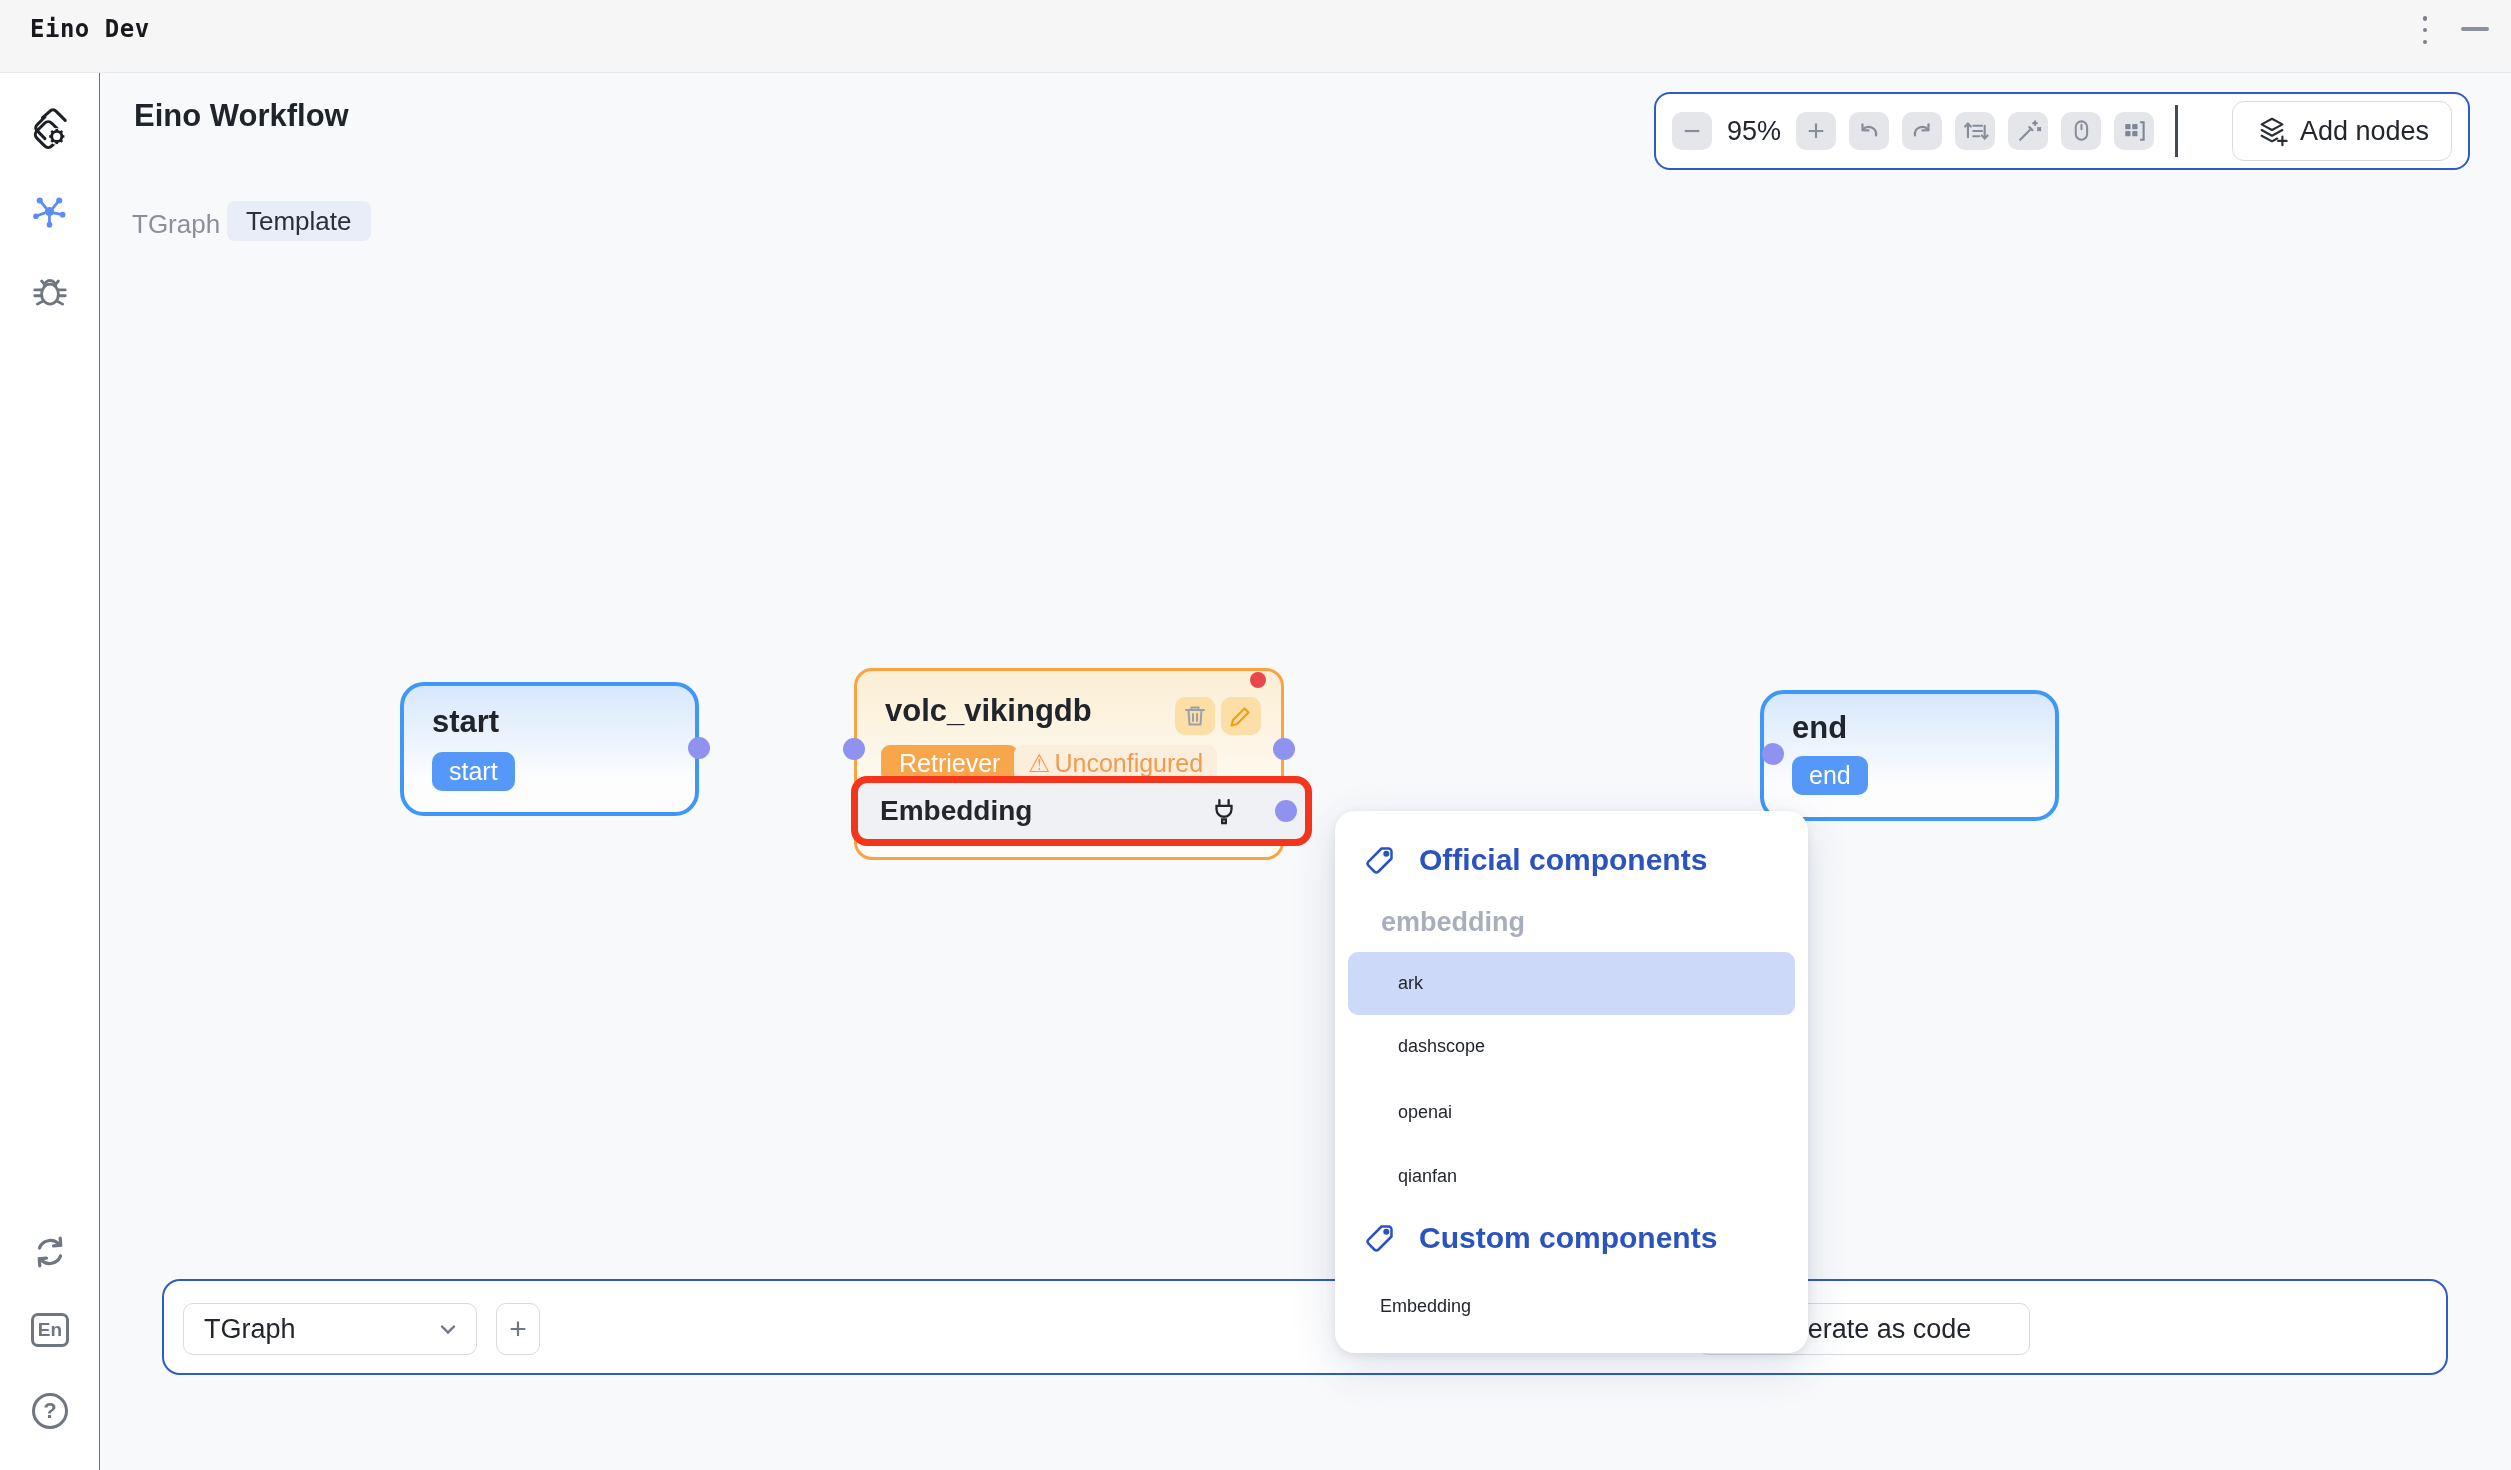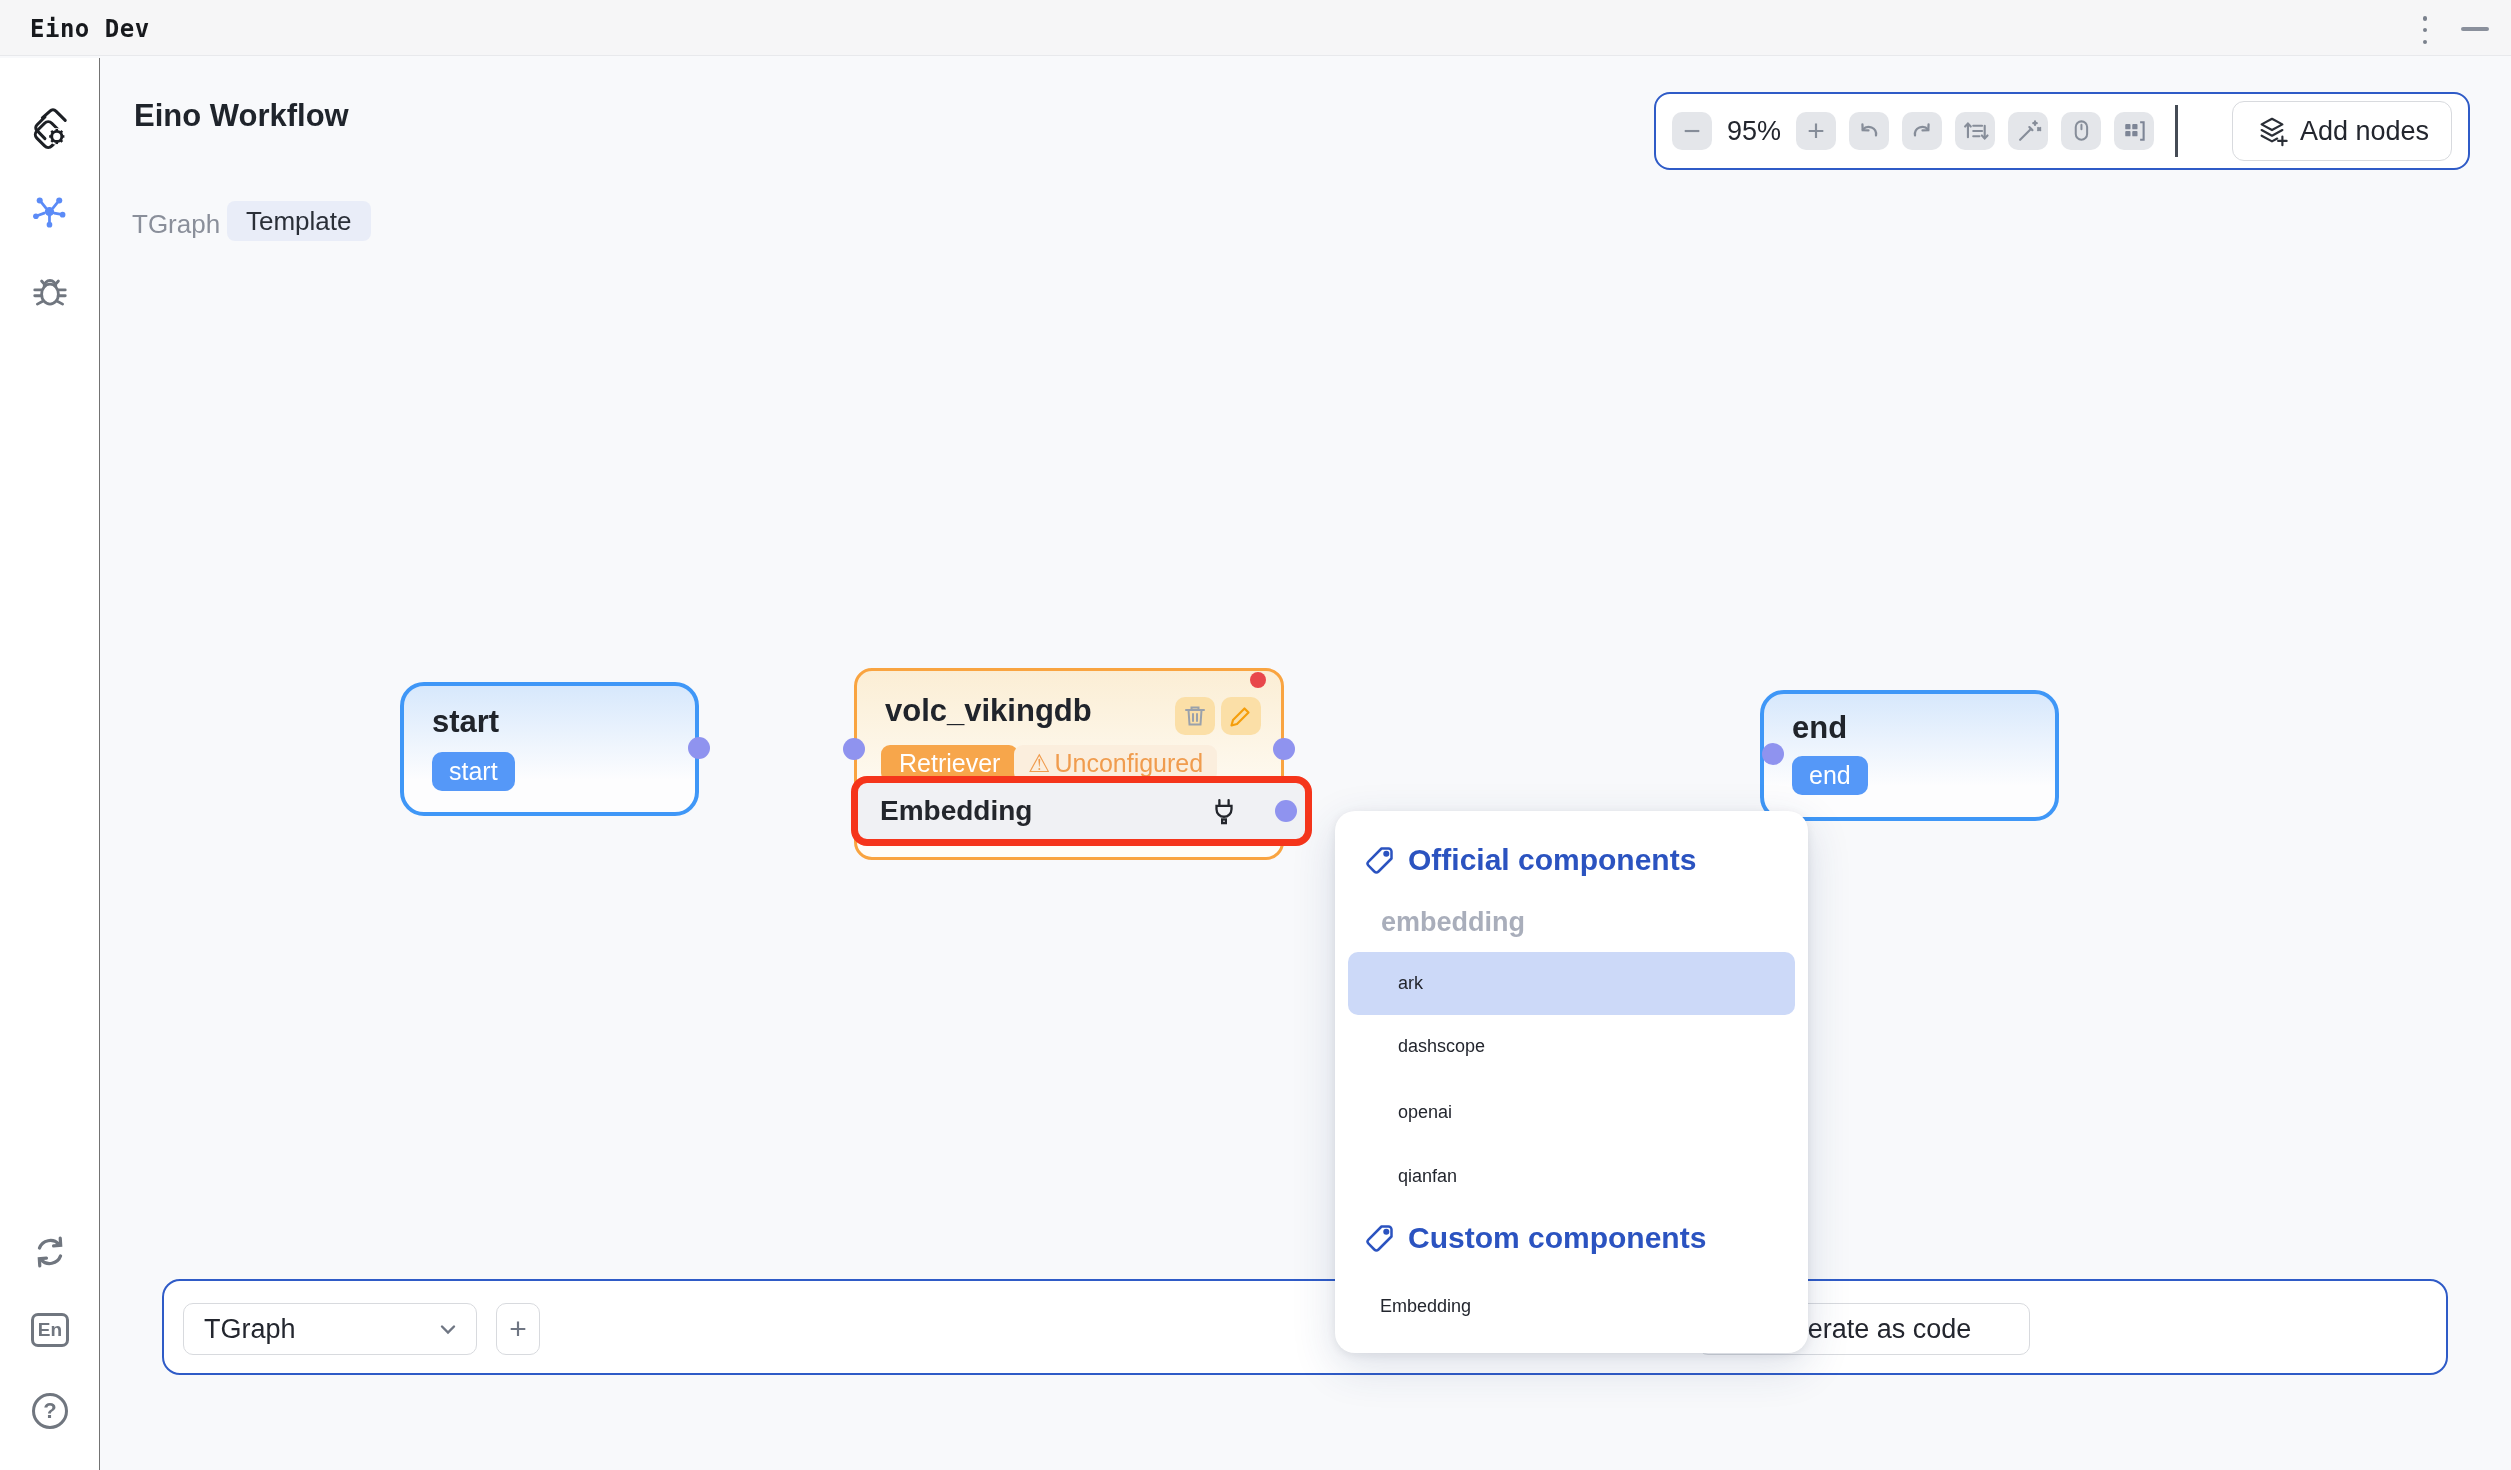--- a/index.html
+++ b/index.html
@@ -2,21 +2,21 @@
 <html><head>
 <meta charset="utf-8">
 <style>
   * { margin:0; padding:0; box-sizing:border-box; }
   html,body { width:2511px; height:1471px; overflow:hidden; }
   body { font-family:"Liberation Sans", sans-serif; color:#22262e; background:#f8f9fb; }
   .root { position:relative; width:2511px; height:1471px; }
   .abs { position:absolute; }
 
   
-  .topbar { left:0; top:0; width:2511px; height:56px; background:#f6f6f7; border-bottom:1px solid #e8e9ec; z-index:20; }
+  .topbar { left:0; top:0; width:2511px; height:73px; background:#f6f6f7; border-bottom:1px solid #e8e9ec; z-index:20; }
   .topbar-title { left:30px; top:15px; font-family:"DejaVu Sans Mono", monospace; font-weight:700; font-size:24px; color:#17191d; letter-spacing:0.5px; }
   .kebab { right:82px; top:16px; width:8px; height:28px; display:flex; flex-direction:column; justify-content:space-between; align-items:center; cursor:pointer; }
   .kebab i { width:4.5px; height:4.5px; border-radius:50%; background:#7a818d; }
   .minbar { right:22px; top:27px; width:28px; height:3.5px; border-radius:2px; background:#8a909c; cursor:pointer; }
 
   
   .sidebar { left:0; top:58px; width:100px; height:1413px; background:#fff; border-right:1px solid #737373; z-index:15;text-align:center; }
   .side-item { left:28px; width:44px; height:44px; display:flex; align-items:center; justify-content:center; }
   .lang-box { border:3px solid #70767f; border-radius:7px; width:38px; height:34px; font-size:19px; font-weight:700; color:#70767f; display:flex; align-items:center; justify-content:center; }
   .help-circ { border:3px solid #70767f; border-radius:50%; width:36px; height:36px; font-size:22px; font-weight:700; color:#70767f; display:flex; align-items:center; justify-content:center; }
@@ -43,21 +43,21 @@
   .mini-btn { width:40px; height:38px; background:#fbdfa7; border-radius:10px; display:flex; align-items:center; justify-content:center; cursor:pointer; }
   .badge-orange { display:inline-block; background:#f7a64b; color:#fff; border-radius:9px; font-size:25px; padding:4px 18px; }
   .badge-warn { display:inline-flex; align-items:center; gap:4px; background:#fbeedd; color:#f09c4e; border-radius:9px; font-size:25px; padding:4px 14px; }
   .slot-row { left:851px; top:776px; width:461px; height:70px; background:#f0f1f4; border:7px solid #f5351b; border-radius:16px; display:flex; align-items:center; padding:0 22px; z-index:3; }
   .slot-label { font-size:28px; font-weight:600; color:#23262c; }
   .port { width:22px; height:22px; border-radius:50%; background:#8f93ef; z-index:4; }
   .reddot { left:1250px; top:672px; width:16px; height:16px; border-radius:50%; background:#e8474b; z-index:4; }
 
   
   .popup { left:1335px; top:811px; width:473px; height:542px; background:#fff; border-radius:20px; box-shadow:0 14px 44px rgba(40,60,120,.16), 0 2px 10px rgba(0,0,0,.08); z-index:10; }
-  .pop-head { position:absolute; left:30px; display:flex; align-items:center; gap:13px; color:#2b53c0; font-size:30px; font-weight:700; }
+  .pop-head { position:absolute; left:30px; display:flex; align-items:center; gap:24px; color:#2b53c0; font-size:30px; font-weight:700; }
   .pop-group { position:absolute; left:46px; font-size:27px; font-weight:700; color:#a9aebb; }
   .pop-item { position:absolute; left:13px; width:447px; height:63px; line-height:63px; padding-left:50px; font-size:18px; color:#23262e; border-radius:10px; cursor:pointer; }
   .pop-item.selected { background:#ccd9f8; }
   .pop-item.custom { padding-left:32px; }
 
   
   .bottombar { left:162px; top:1279px; width:2286px; height:96px; background:#fff; border:2.5px solid #2f5bc7; border-radius:18px; z-index:6; }
   .gselect { position:absolute; left:19px; top:22px; width:294px; height:52px; border:1.5px solid #d8dade; border-radius:10px; background:#fff; display:flex; align-items:center; padding:0 16px 0 20px; font-size:27px; color:#23262e; cursor:pointer; }
   .gselect .sp { flex:1; }
   .baddbtn { position:absolute; left:332px; top:22px; width:44px; height:52px; border:1.5px solid #d8dade; border-radius:10px; background:#fff; font-size:30px; color:#6f7683; display:flex; align-items:center; justify-content:center; cursor:pointer; }

